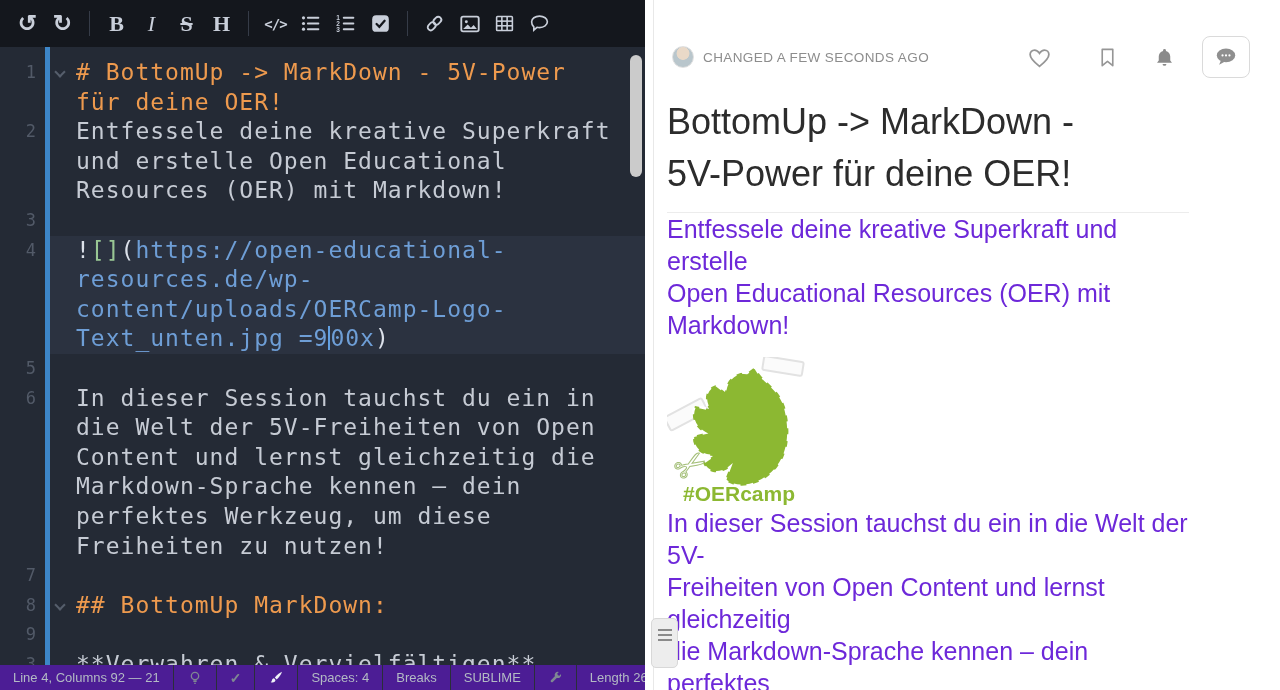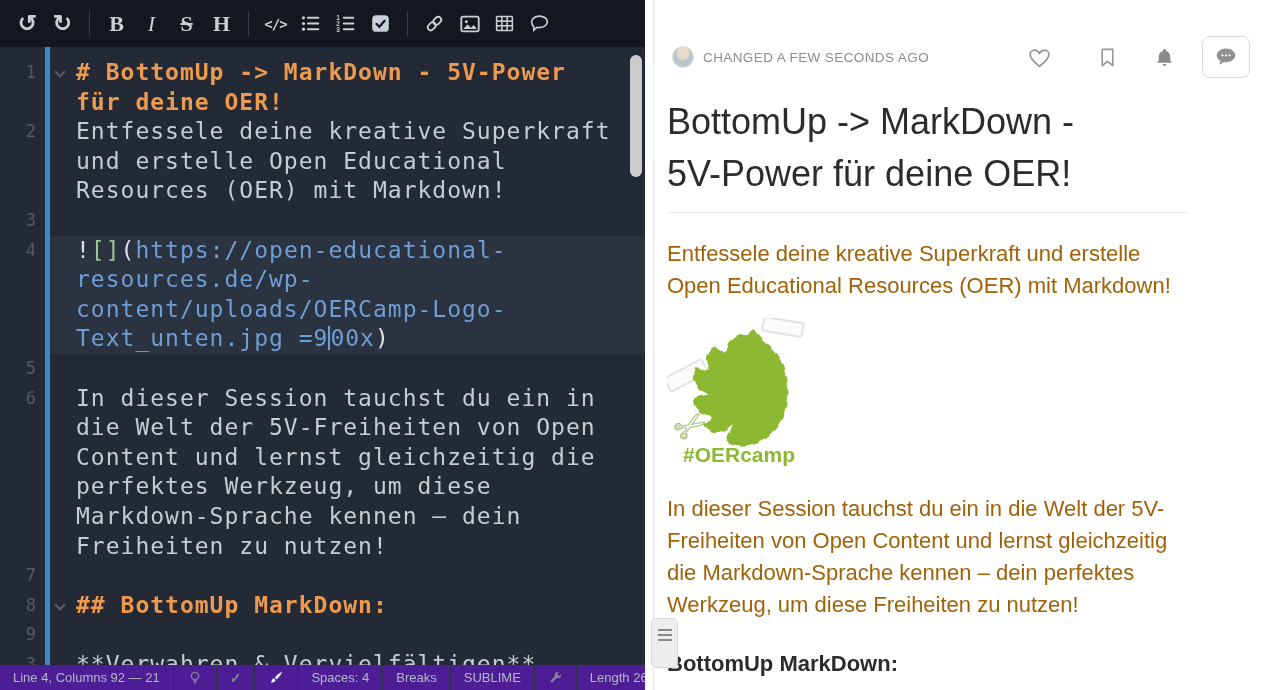--- a/index.html
+++ b/index.html
@@ -23,21 +23,21 @@
 
   .editor-body { flex:1; position:relative; overflow:hidden; }
   .author-bar { position:absolute; left:45px; top:0; bottom:0; width:5px; background:#3d86c8; z-index:3; }
   #lines { position:absolute; inset:0; padding-top:11px; font-family:"DejaVu Sans Mono",monospace; }
   .row { position:relative; height:29.6px; line-height:29.6px; }
   .row.active { background:linear-gradient(to right, transparent 50px, #2b3240 50px); }
   .ln { position:absolute; left:0; width:36px; text-align:right; font-size:17px; color:#525a68; }
   .fold { position:absolute; left:56px; top:10px; width:8px; height:8px;
     border-left:2px solid #565e6c; border-bottom:2px solid #565e6c; transform:rotate(-45deg); }
   .code { position:absolute; left:76px; font-size:23px; letter-spacing:1px; white-space:pre; }
-  .c-orange { color:#ee9a4e; font-weight:bold; }
+  .c-orange { color:#ee9a4e; font-weight:normal; }
   .c-text   { color:#c6cbd4; }
   .c-blue   { color:#6e9ed6; }
   .c-green  { color:#99c794; }
   .c-white  { color:#dce1ea; }
   .caret { display:inline-block; width:0; height:24px; border-left:2px solid #62a0e2;
     vertical-align:middle; position:relative; top:-2px; }
   .scroll-thumb { position:absolute; right:3px; top:8px; width:12px; height:122px;
     border-radius:6px; background:#cbcbcb; z-index:4; cursor:pointer; }
 
   .status-bar { height:25px; background:#4c1d95; display:flex; align-items:stretch; flex:none;
@@ -63,21 +63,21 @@
   .hdr-icon { background:none; border:none; padding:0; cursor:pointer; display:flex; align-items:center; }
   .heart-btn { margin-left:auto; }
   .bookmark-btn { margin-left:44px; }
   .bell-btn { margin-left:34px; }
   .comment-btn { margin-left:26px; width:48px; height:42px; border:1px solid #dadada; border-radius:8px;
     background:#fff; display:flex; align-items:center; justify-content:center; cursor:pointer; }
 
   .preview-content { margin:24px 0 0 22px; width:522px; }
   .pv-title { font-size:36px; line-height:52px; font-weight:normal; color:#2c2c2c;
     white-space:pre-line; padding-bottom:12px; border-bottom:1px solid #ececec; }
-  .pv-p { font-size:22px; line-height:32px; color:#a16207; white-space:pre-line; margin-top:25px; }
+  .pv-p { font-size:25px; line-height:32px; color:#6d28d9; white-space:pre-line; }
   .logo { margin-top:16px; display:block; }
   .pv-h2 { font-size:22px; font-weight:bold; color:#2c2c2c; margin-top:30px; }
 </style>
 </head>
 <body>
 
 <div class="app">
 
   <div class="editor-pane">
     <div class="toolbar" id="toolbar">
@@ -232,24 +232,24 @@
             <span class="ln">6</span>
             <span class="code"><span class="c-text">In dieser Session tauchst du ein in</span></span>
           </div>
           <div class="row">
             <span class="code"><span class="c-text">die Welt der 5V-Freiheiten von Open</span></span>
           </div>
           <div class="row">
             <span class="code"><span class="c-text">Content und lernst gleichzeitig die</span></span>
           </div>
           <div class="row">
+            <span class="code"><span class="c-text">Markdown-Sprache kennen – dein</span></span>
+          </div>
+          <div class="row">
             <span class="code"><span class="c-text">perfektes Werkzeug, um diese</span></span>
-          </div>
-          <div class="row">
-            <span class="code"><span class="c-text">Markdown-Sprache kennen – dein</span></span>
           </div>
           <div class="row">
             <span class="code"><span class="c-text">Freiheiten zu nutzen!</span></span>
           </div>
           <div class="row">
             <span class="ln">7</span>
             <span class="code"></span>
           </div>
           <div class="row">
             <span class="ln">8</span>

